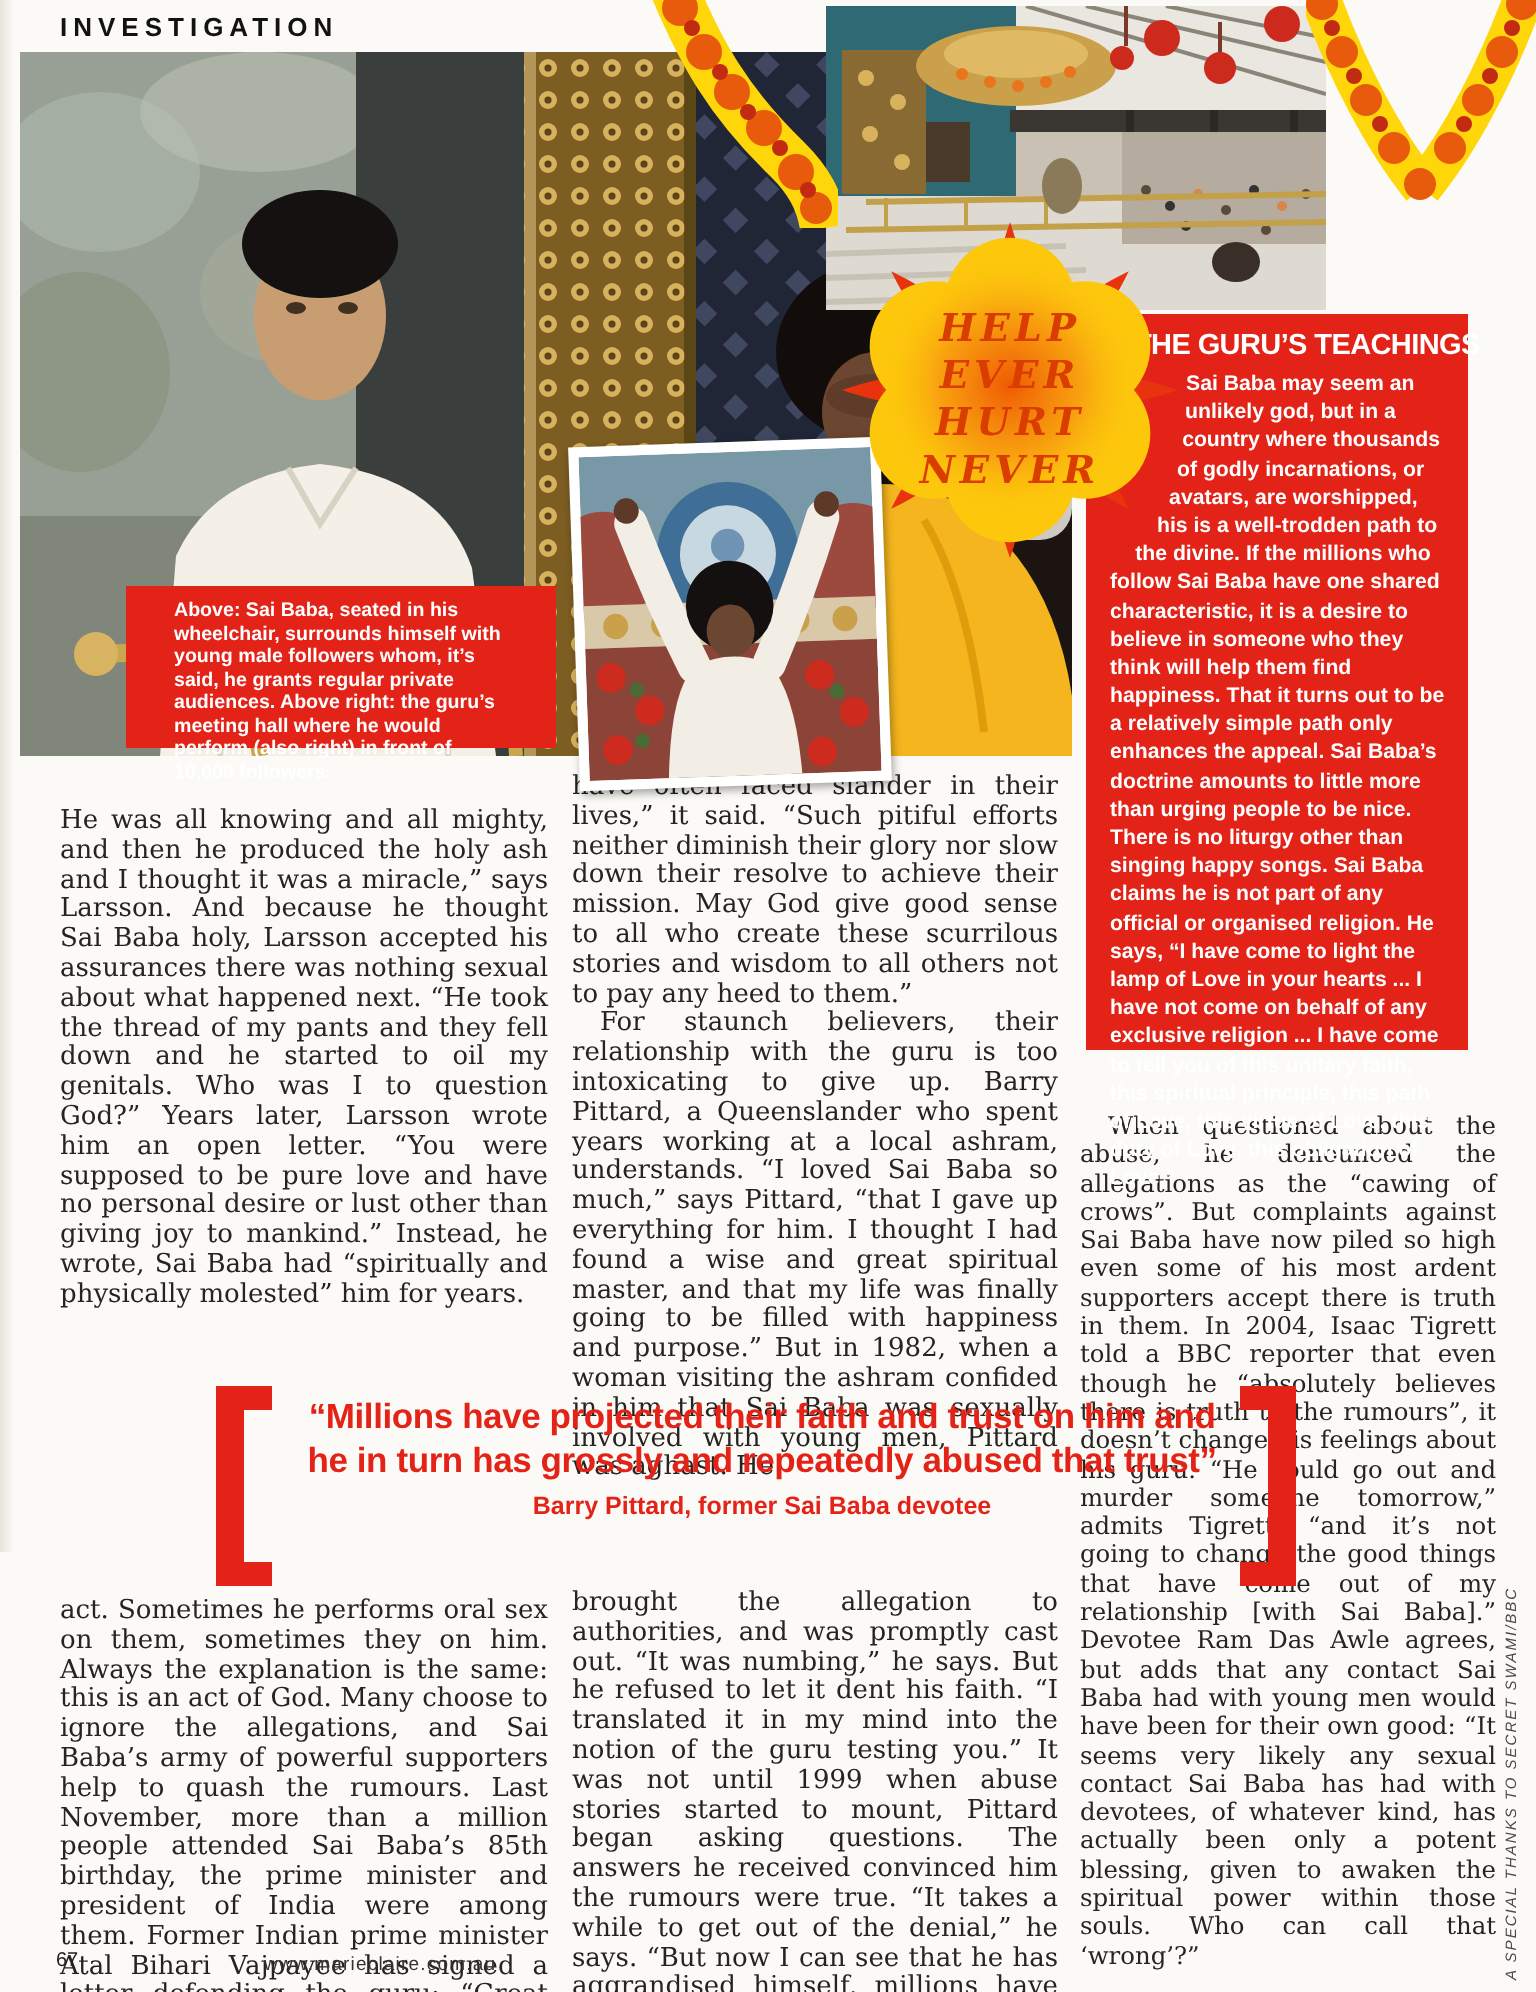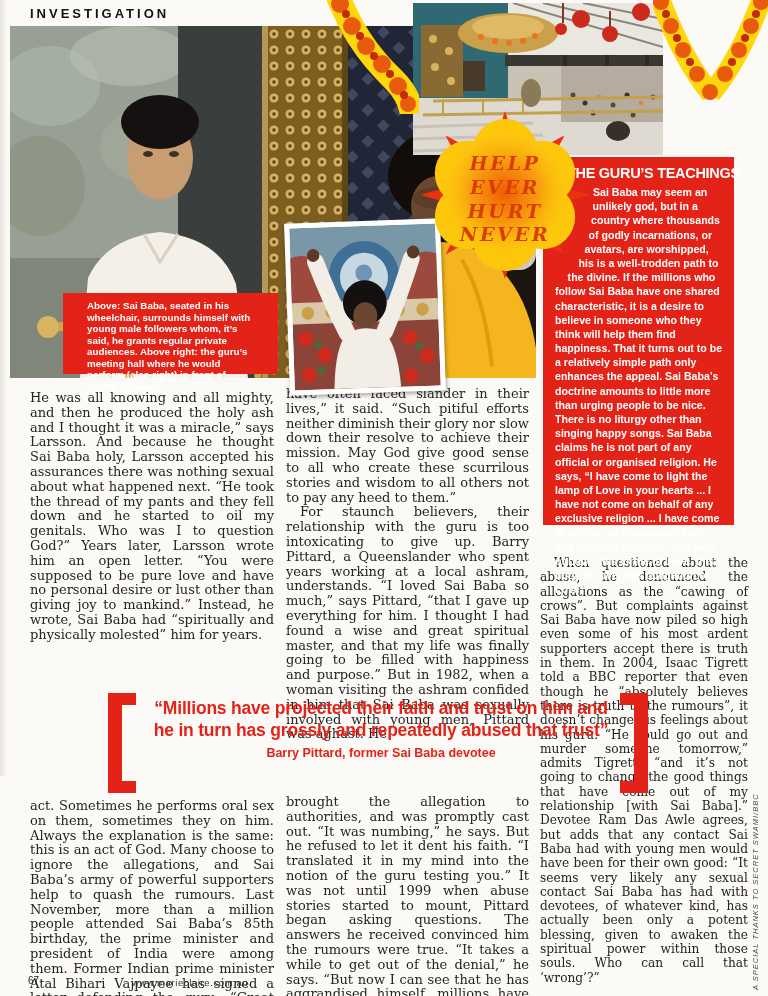--- a/index.html
+++ b/index.html
@@ -43,21 +43,21 @@
            margin:0 0 4px 12px;white-space:nowrap;}
   .sidebar .sb-body{font-size:10.6px;font-weight:bold;line-height:1.34;text-align:left;}
   .sb-spacer{float:left;width:40px;height:95px;
            shape-outside:ellipse(95% 95% at 0% 0%);}
 
   
   .col{position:absolute;color:#262420;font-family:"DejaVu Serif",serif;
        text-align:justify;}
   .col p{margin:0;}
   .col .ind{text-indent:14px;}
-  .col1a{left:30px;top:391px;width:244px;font-size:13px;line-height:14.8px;}
+  .col1a{left:30px;top:404px;width:244px;font-size:13px;line-height:14.8px;}
   .col2a{left:286px;top:387px;width:243px;font-size:13px;line-height:14.8px;}
   .col1b{left:30px;top:799px;width:244px;font-size:13px;line-height:14.8px;}
   .col2b{left:286px;top:795px;width:243px;font-size:13px;line-height:14.8px;}
   .col3{left:540px;top:556px;width:208px;font-size:12.2px;line-height:14.3px;}
 
   
   .pullquote{position:absolute;left:108px;top:691px;width:540px;height:104px;z-index:3;
              display:flex;align-items:stretch;}
   .bracket{border-color:#e42318;border-style:solid;box-sizing:border-box;height:100px;}
   .bracket-left{width:28px;border-width:12px 0 12px 14px;margin-top:2px;}

